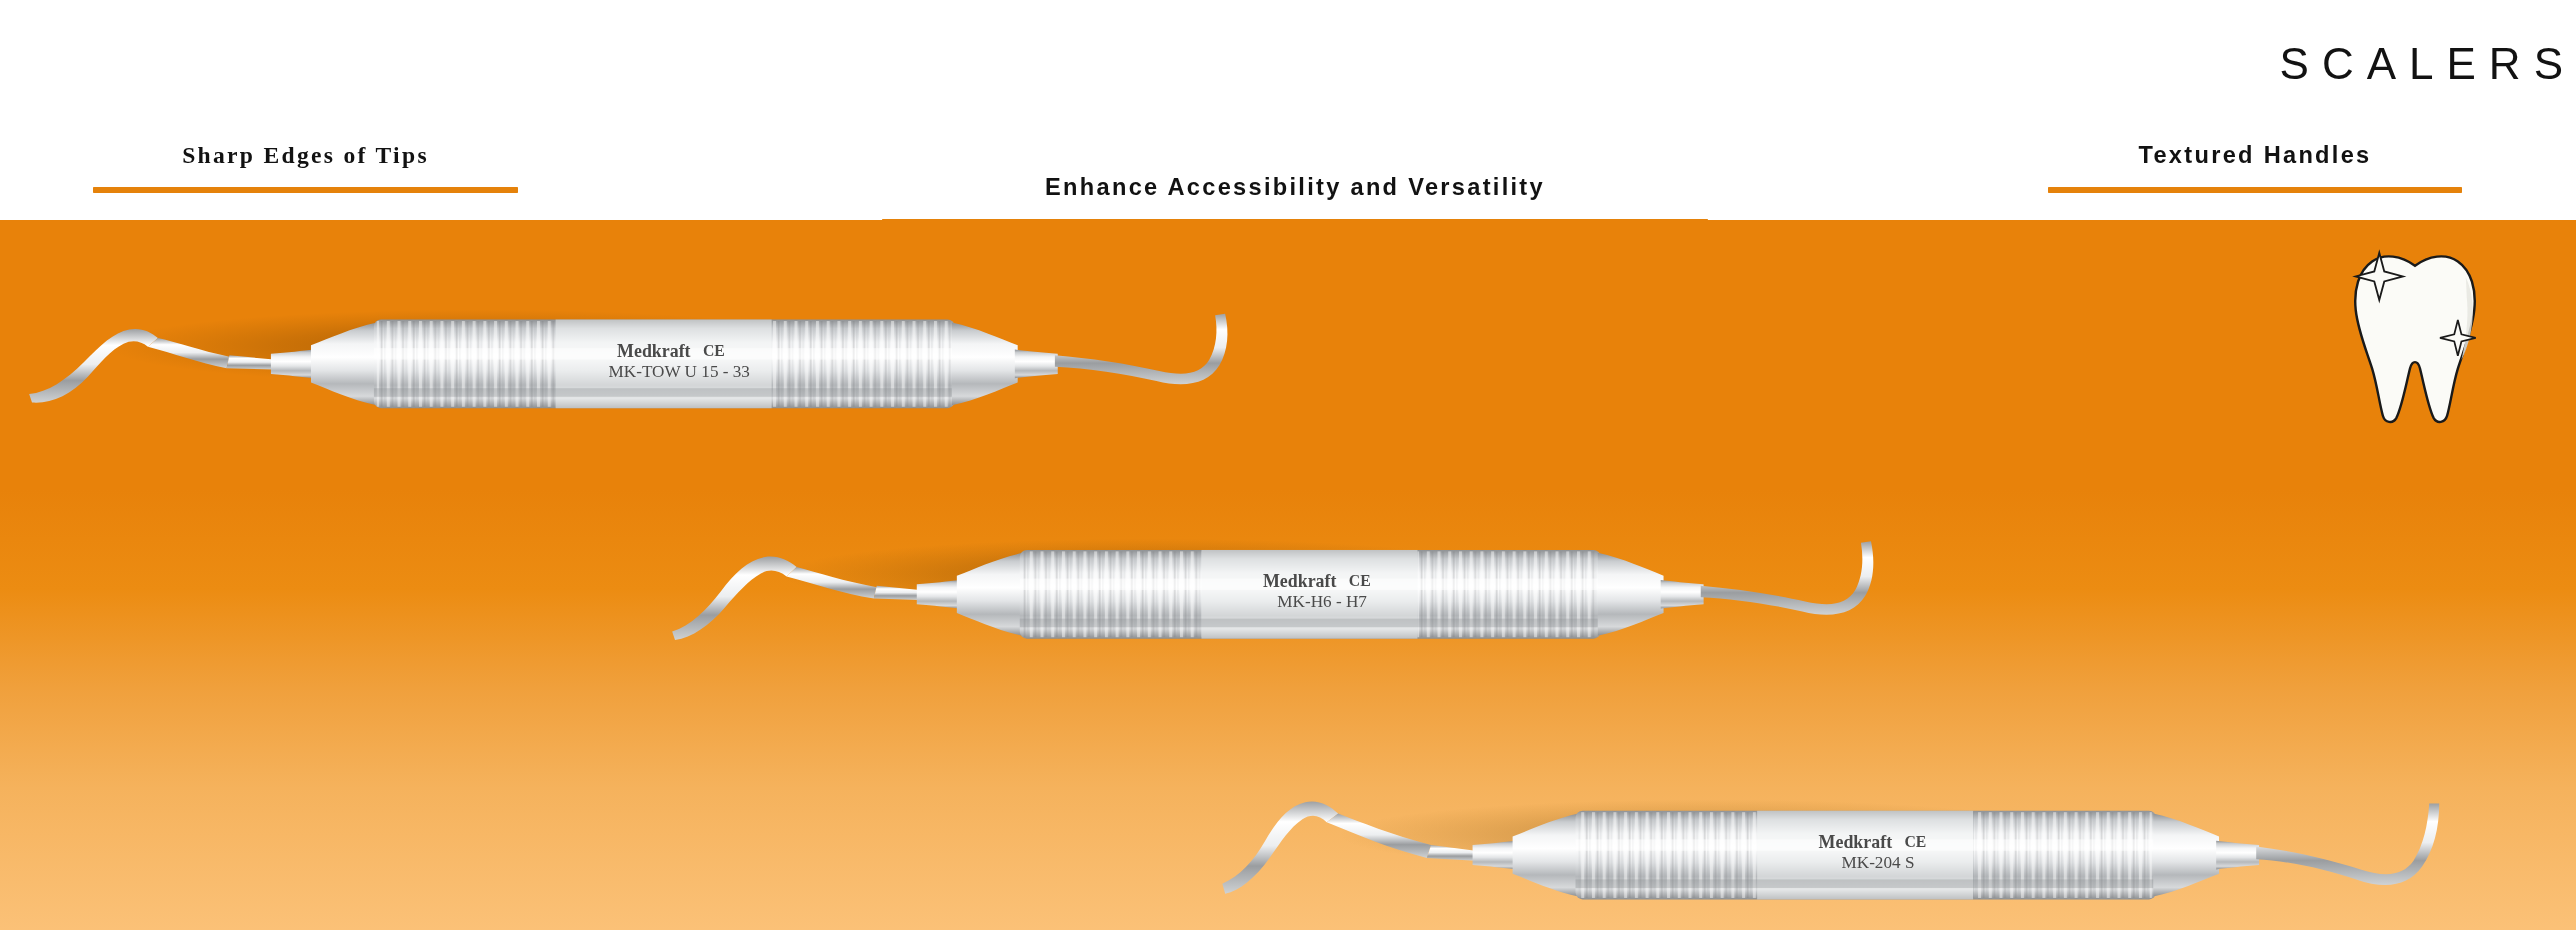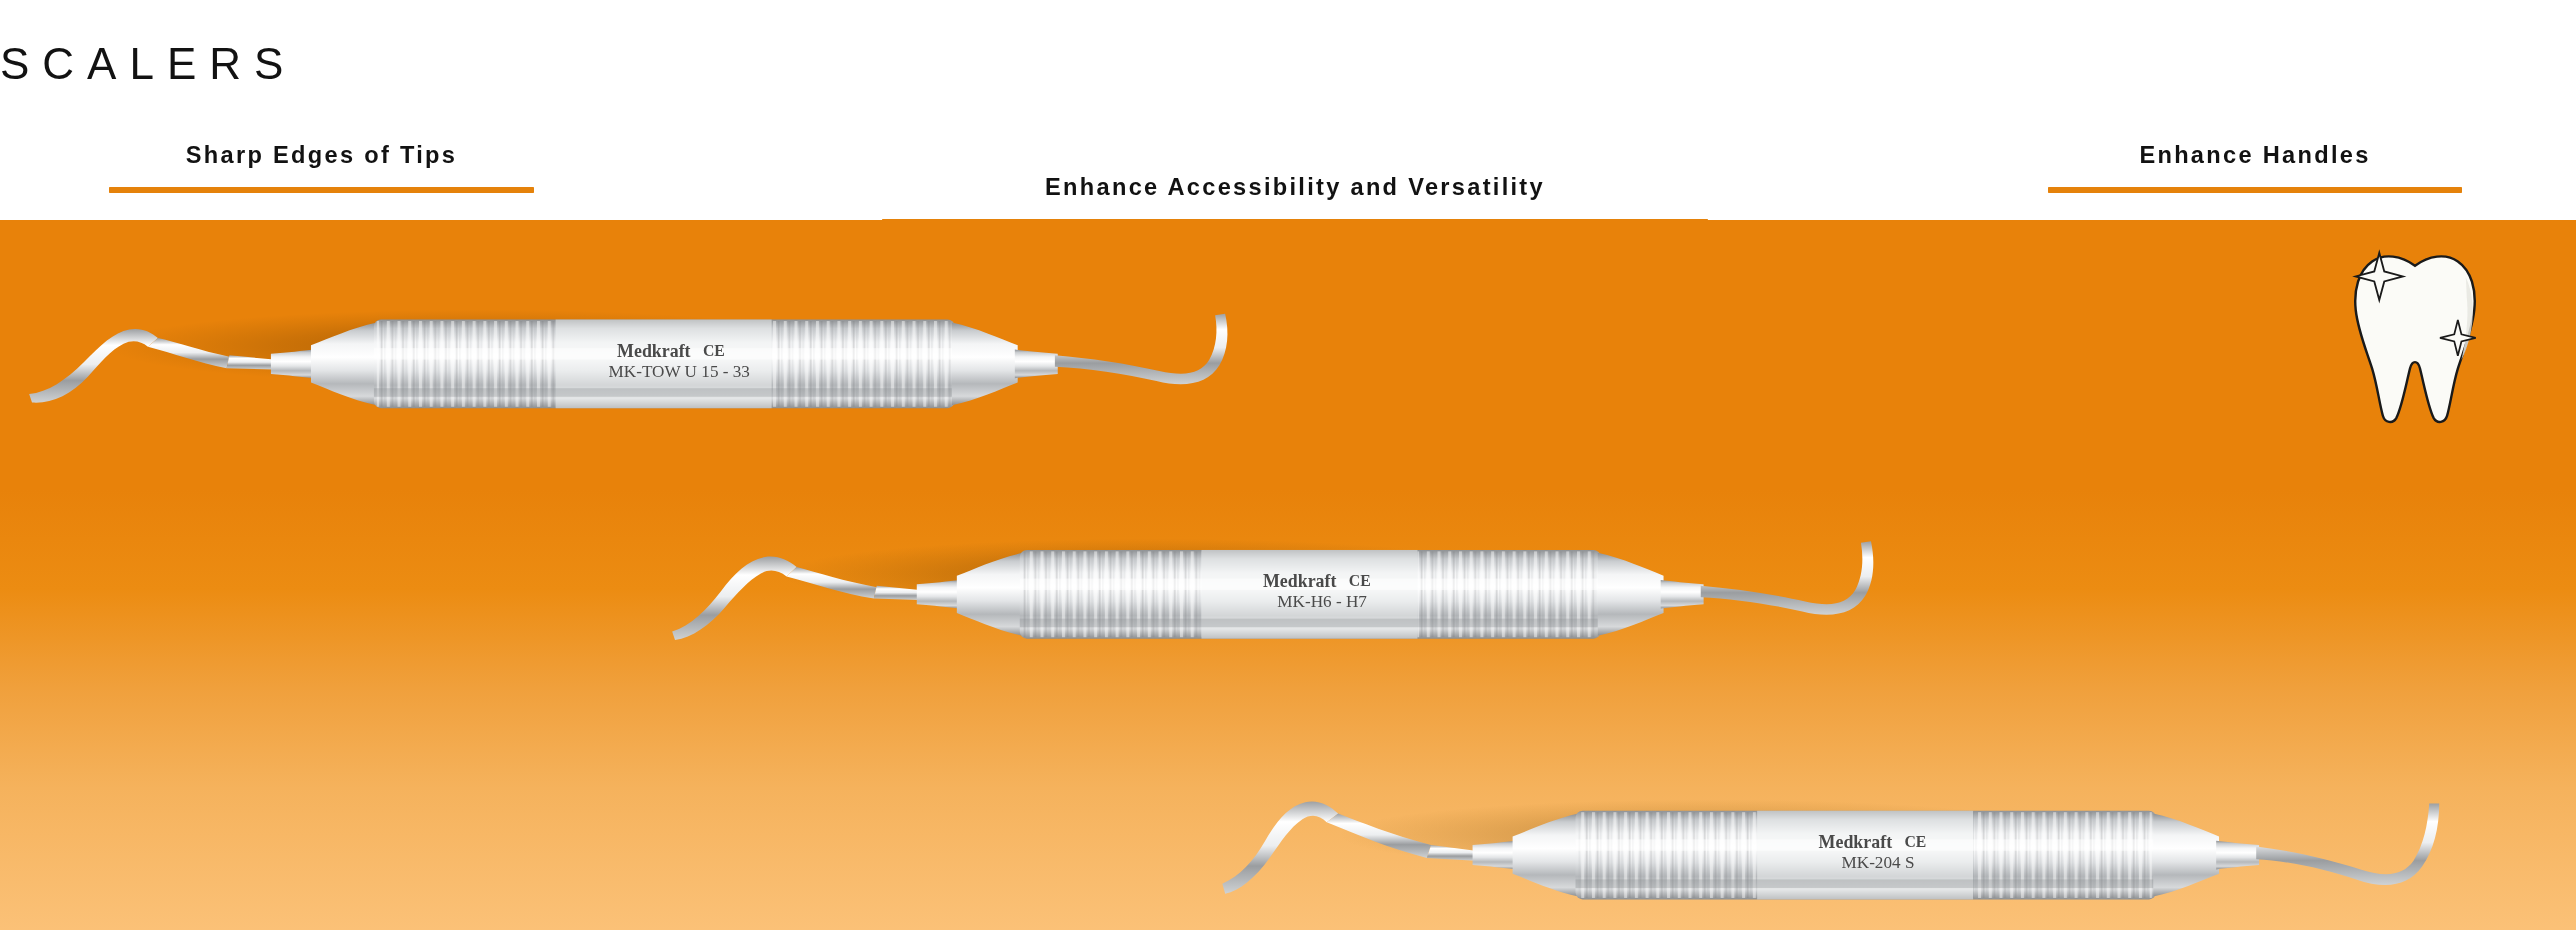--- a/index.html
+++ b/index.html
@@ -11,21 +11,21 @@
   }
   .banner { position:relative; width:2576px; height:930px; background:#fff; }
 
   
   .header {
     position:absolute; left:0; top:0; width:2576px; height:220px;
     background:#ffffff;
   }
   .page-title {
     position:absolute; left:0; top:39px; width:2576px;
-    text-align:left;
+    text-align:right;
     font-size:44px;
     letter-spacing:13px;
     font-weight:400;
     color:#121212;
     font-family:"Liberation Sans", sans-serif;
   }
   .feature-row {
     position:absolute; left:0; top:140px; width:2576px; height:64px;
   }
   .feature {
@@ -39,21 +39,21 @@
     white-space:nowrap;
     text-align:center;
     line-height:31.5px;
   }
   .feature-rule {
     margin-top:15.7px;
     height:5.7px;
     background:#E5820A;
     border-radius:0.7px;
   }
-  .feature-1 { left:109px;  width:425px; }
+  .feature-1 { left:93px;  width:425px;font-family:Liberation Serif, serif; }
   .feature-2 { left:882px; width:826px;margin-top:32px; }
   .feature-3 { left:2048px; width:414px; }
 
   
   .stage {
     position:absolute; left:0; top:220px; width:2576px; height:710px;
     background:linear-gradient(to bottom,
       #E8820A 0%, #E8820A 38%, #EC8C12 52%,
       #F0A03C 66%, #F5B25C 80%, #FBC177 100%);
     overflow:hidden;
@@ -98,21 +98,21 @@
         <div class="feature-label">Sharp Edges of Tips</div>
         <div class="feature-rule"></div>
       </div>
 
       <div class="feature feature-2">
         <div class="feature-label">Enhance Accessibility and Versatility</div>
         <div class="feature-rule"></div>
       </div>
 
       <div class="feature feature-3">
-        <div class="feature-label">Enhance Handles</div>
+        <div class="feature-label">Textured Handles</div>
         <div class="feature-rule"></div>
       </div>
 
     </div>
   </div>
 
   <div class="stage">
 
     <div class="tooth-logo">
       <svg viewBox="0 0 210 260" xmlns="http://www.w3.org/2000/svg">

